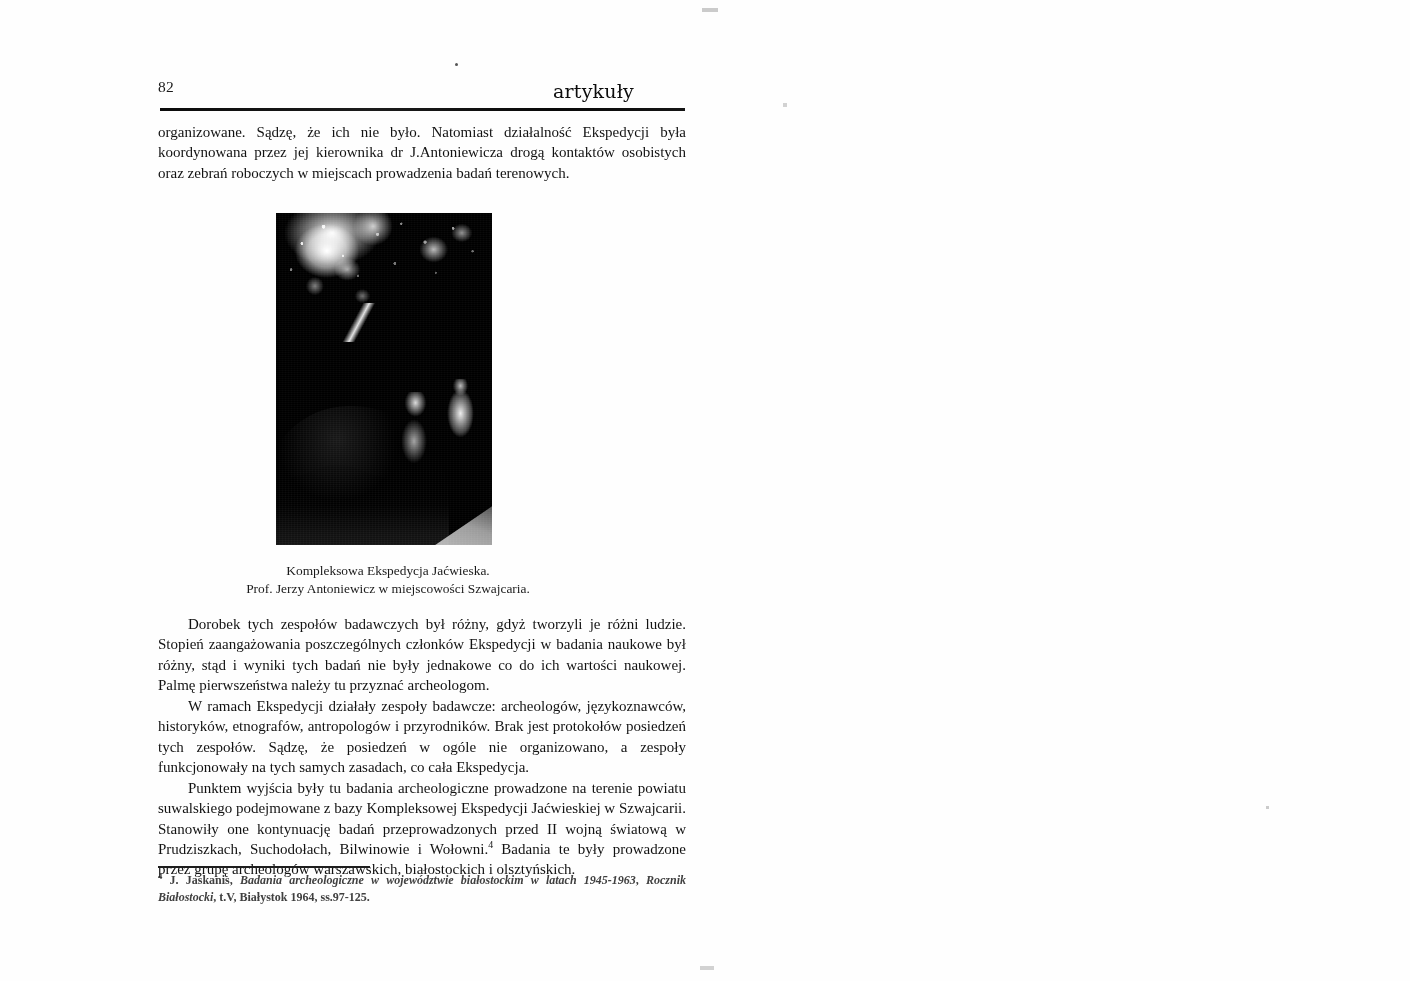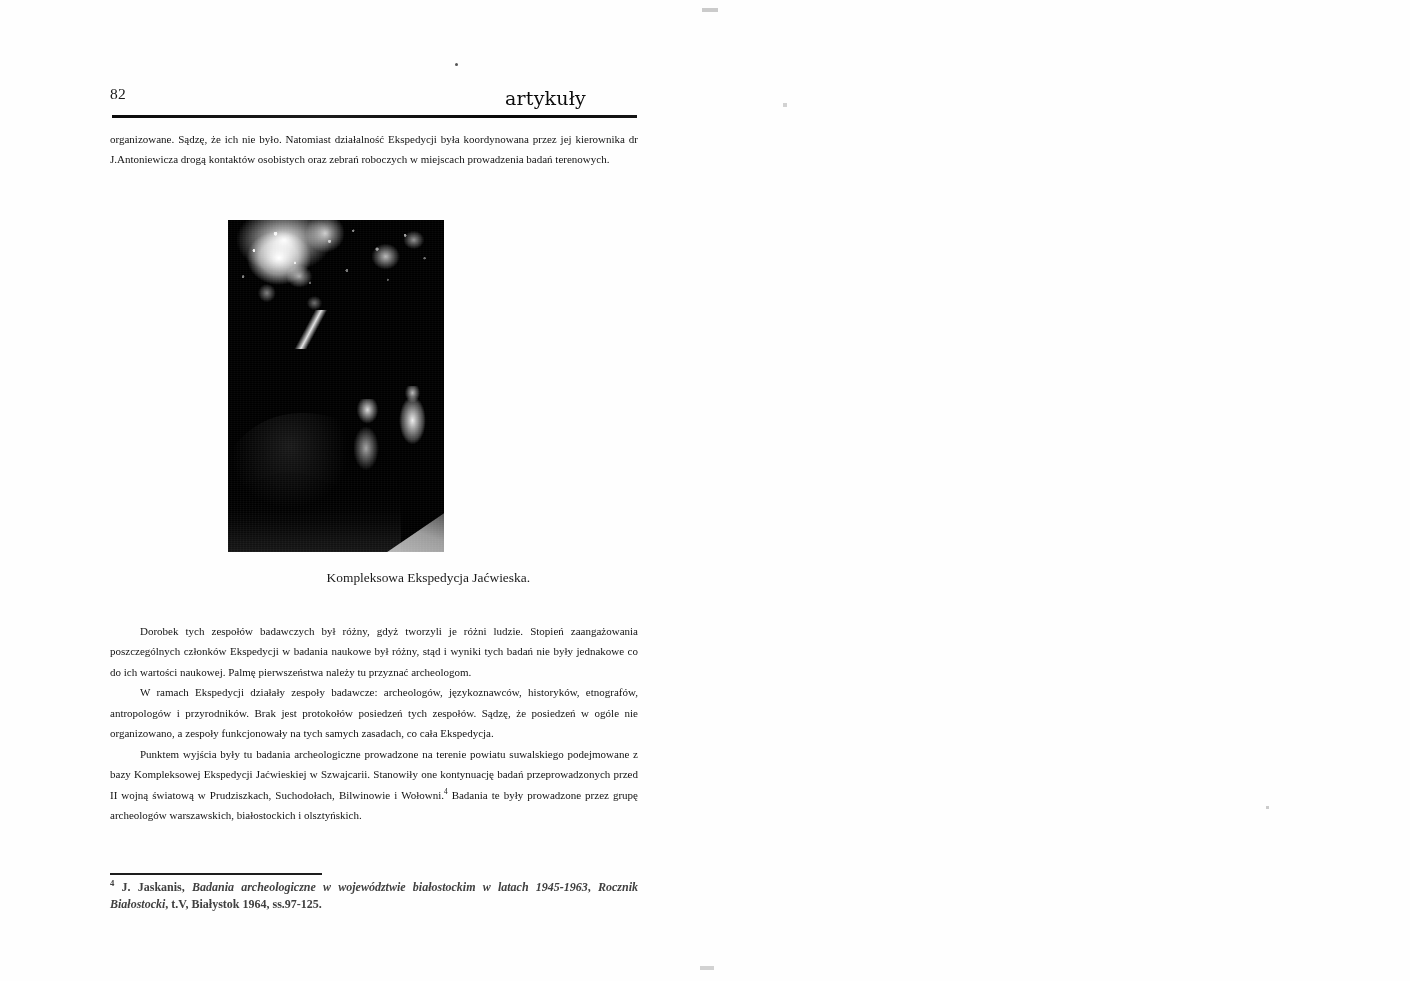--- a/index.html
+++ b/index.html
@@ -19,22 +19,23 @@
 
   
   .spread {
     position: absolute;
     inset: 0;
     background: #fefefe;
   }
 
   .page {
     position: absolute;
-    top: 7px;
+    top: 0;
     height: 842px;
+    margin-left: 48px;
   }
   .page-left  { left: 0;   width: 705px; }
   .page-right { left: 705px; width: 705px; }
 
   
   .header-row {
     position: absolute;
     left: 0; right: 0;
     height: 46px;
   }
@@ -61,21 +62,21 @@
 
   
   .L-folio  { left: 110px; top: 78px; }
   .L-title  { left: 505px; top: 80px; }
   .L-rule   { left: 112px; top: 108px; width: 525px; }
 
   
   .col {
     position: absolute;
     text-align: justify;
-    font-size: 11px;
+    font-size: 15px;
     line-height: 20.45px;
     color: #121212;
     -webkit-hyphens: none;
     hyphens: none;
   }
   .col p {
     margin: 0;
     text-indent: 0;
   }
   .col p.ind { text-indent: 30px; }
@@ -185,21 +186,21 @@
       repeating-linear-gradient(90deg,  rgba(255,255,255,.028) 0 1px, rgba(0,0,0,0) 1px 3px);
     opacity: .8;
   }
 
   
   .caption {
     position: absolute;
     left: 150px;
     top: 562px;
     width: 380px;
-    text-align: right;
+    text-align: center;
     font-size: 13.4px;
     line-height: 17.5px;
     color: #1a1a1a;
   }
 
   
   .fn-rule {
     position: absolute;
     height: 1.6px;
     background: #1d1d1d;
@@ -256,20 +257,21 @@
         <div class="ph-layer ph-fig1"></div>
         <div class="ph-layer ph-fig2"></div>
         <div class="ph-layer ph-shoulder"></div>
         <div class="ph-layer ph-wedge"></div>
         <div class="ph-layer ph-grain"></div>
       </div>
     </div>
 
     <div class="caption">
       <div>Kompleksowa Ekspedycja Jaćwieska.</div>
+      <div>Prof. Jerzy Antoniewicz w miejscowości Szwajcaria.</div>
     </div>
 
     <div class="col col-left2">
       <p class="ind">Dorobek tych zespołów badawczych był różny, gdyż tworzyli je różni ludzie. Stopień zaangażowania poszczególnych członków Ekspedycji w badania naukowe był różny, stąd i wyniki tych badań nie były jednakowe co do ich wartości naukowej. Palmę pierwszeństwa należy tu przyznać archeologom.</p>
       <p class="ind">W ramach Ekspedycji działały zespoły badawcze: archeologów, językoznawców, historyków, etnografów, antropologów i przyrodników. Brak jest protokołów posiedzeń tych zespołów. Sądzę, że posiedzeń w ogóle nie organizowano, a zespoły funkcjonowały na tych samych zasadach, co cała Ekspedycja.</p>
       <p class="ind"><span>Punktem wyjścia były tu badania archeologiczne prowadzone na terenie powiatu suwalskiego podejmowane z bazy Kompleksowej Ekspedycji Jaćwieskiej w Szwajcarii. Stanowiły one kontynuację badań przeprowadzonych przed II wojną światową w Prudziszkach, Suchodołach, Bilwinowie i Wołowni.</span><sup>4</sup><span> Badania te były prowadzone przez grupę archeologów warszawskich, białostockich i olsztyńskich.</span></p>
     </div>
 
     <div class="fn-rule L-fnrule"></div>
     <div class="footnotes L-fn">

